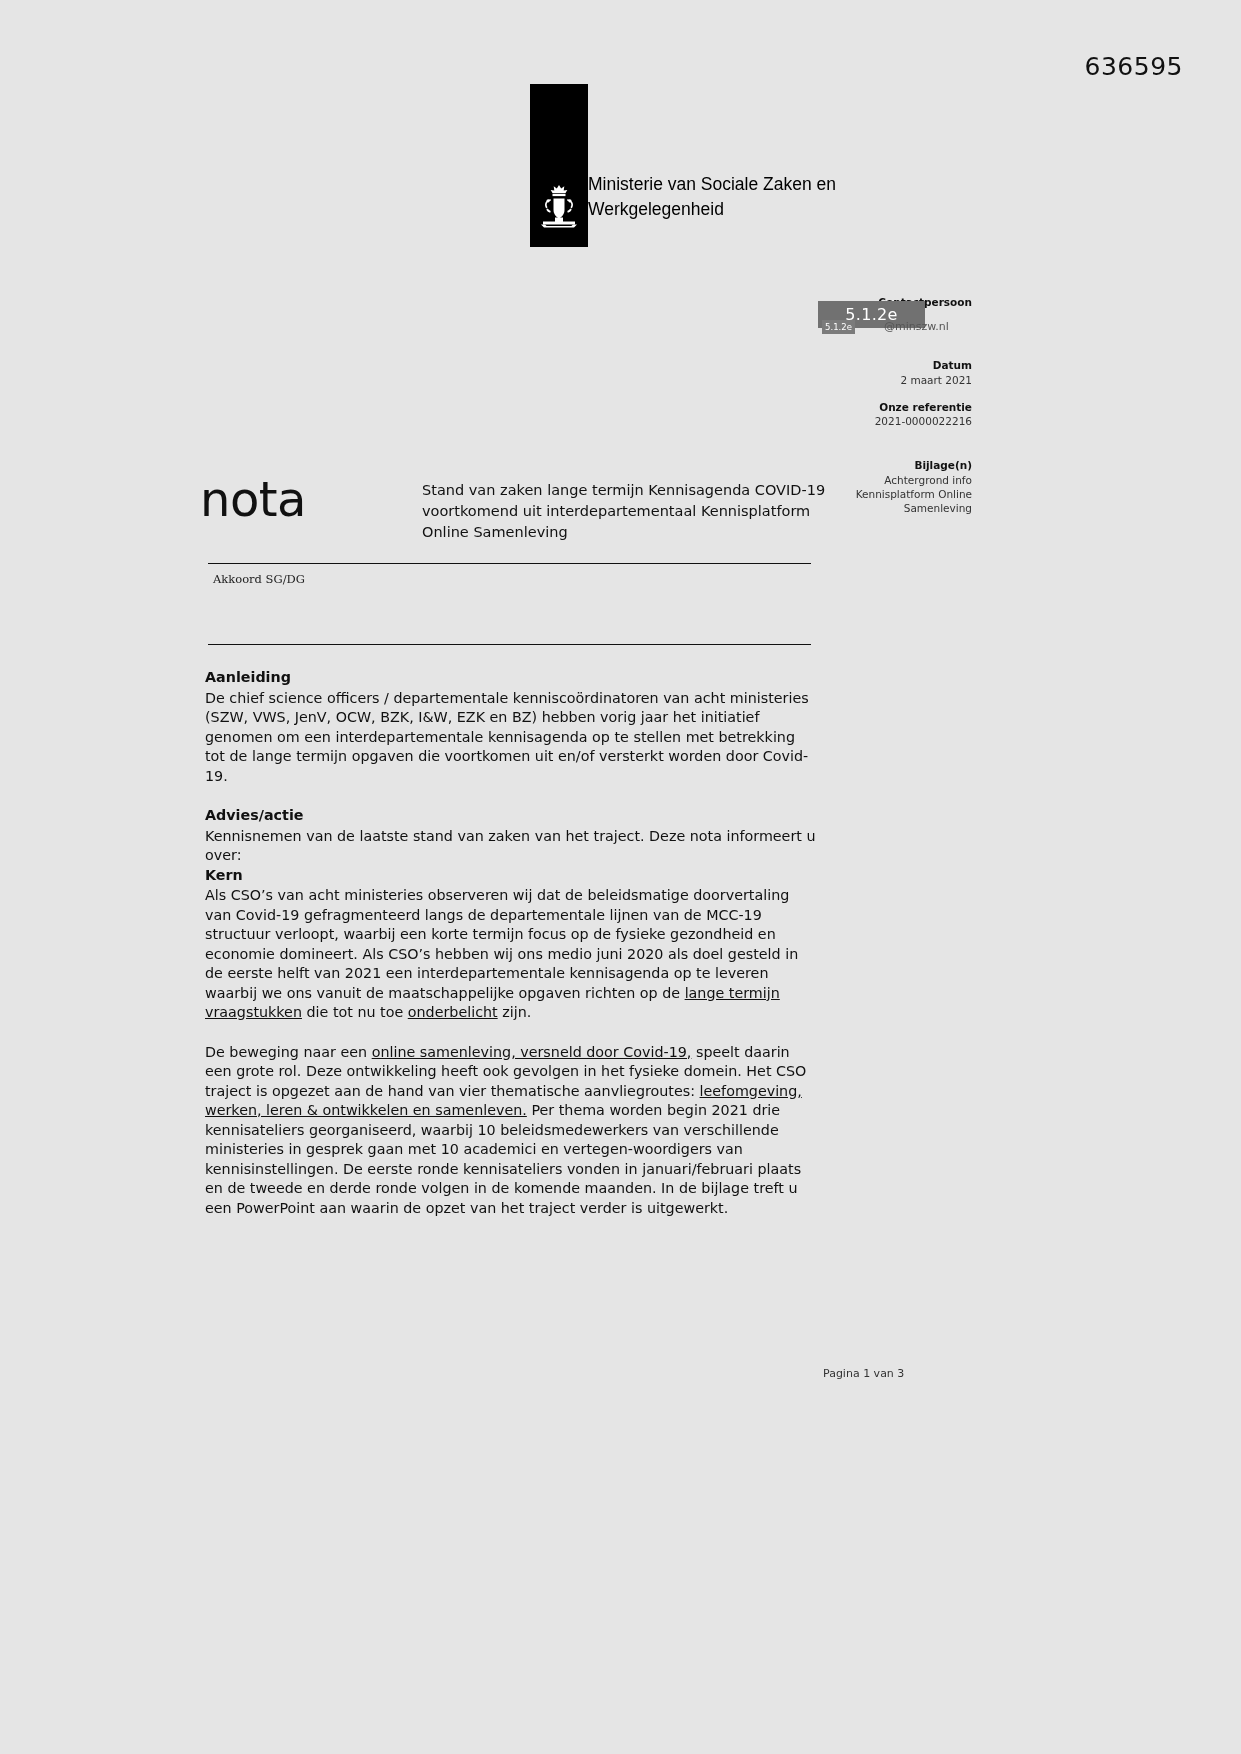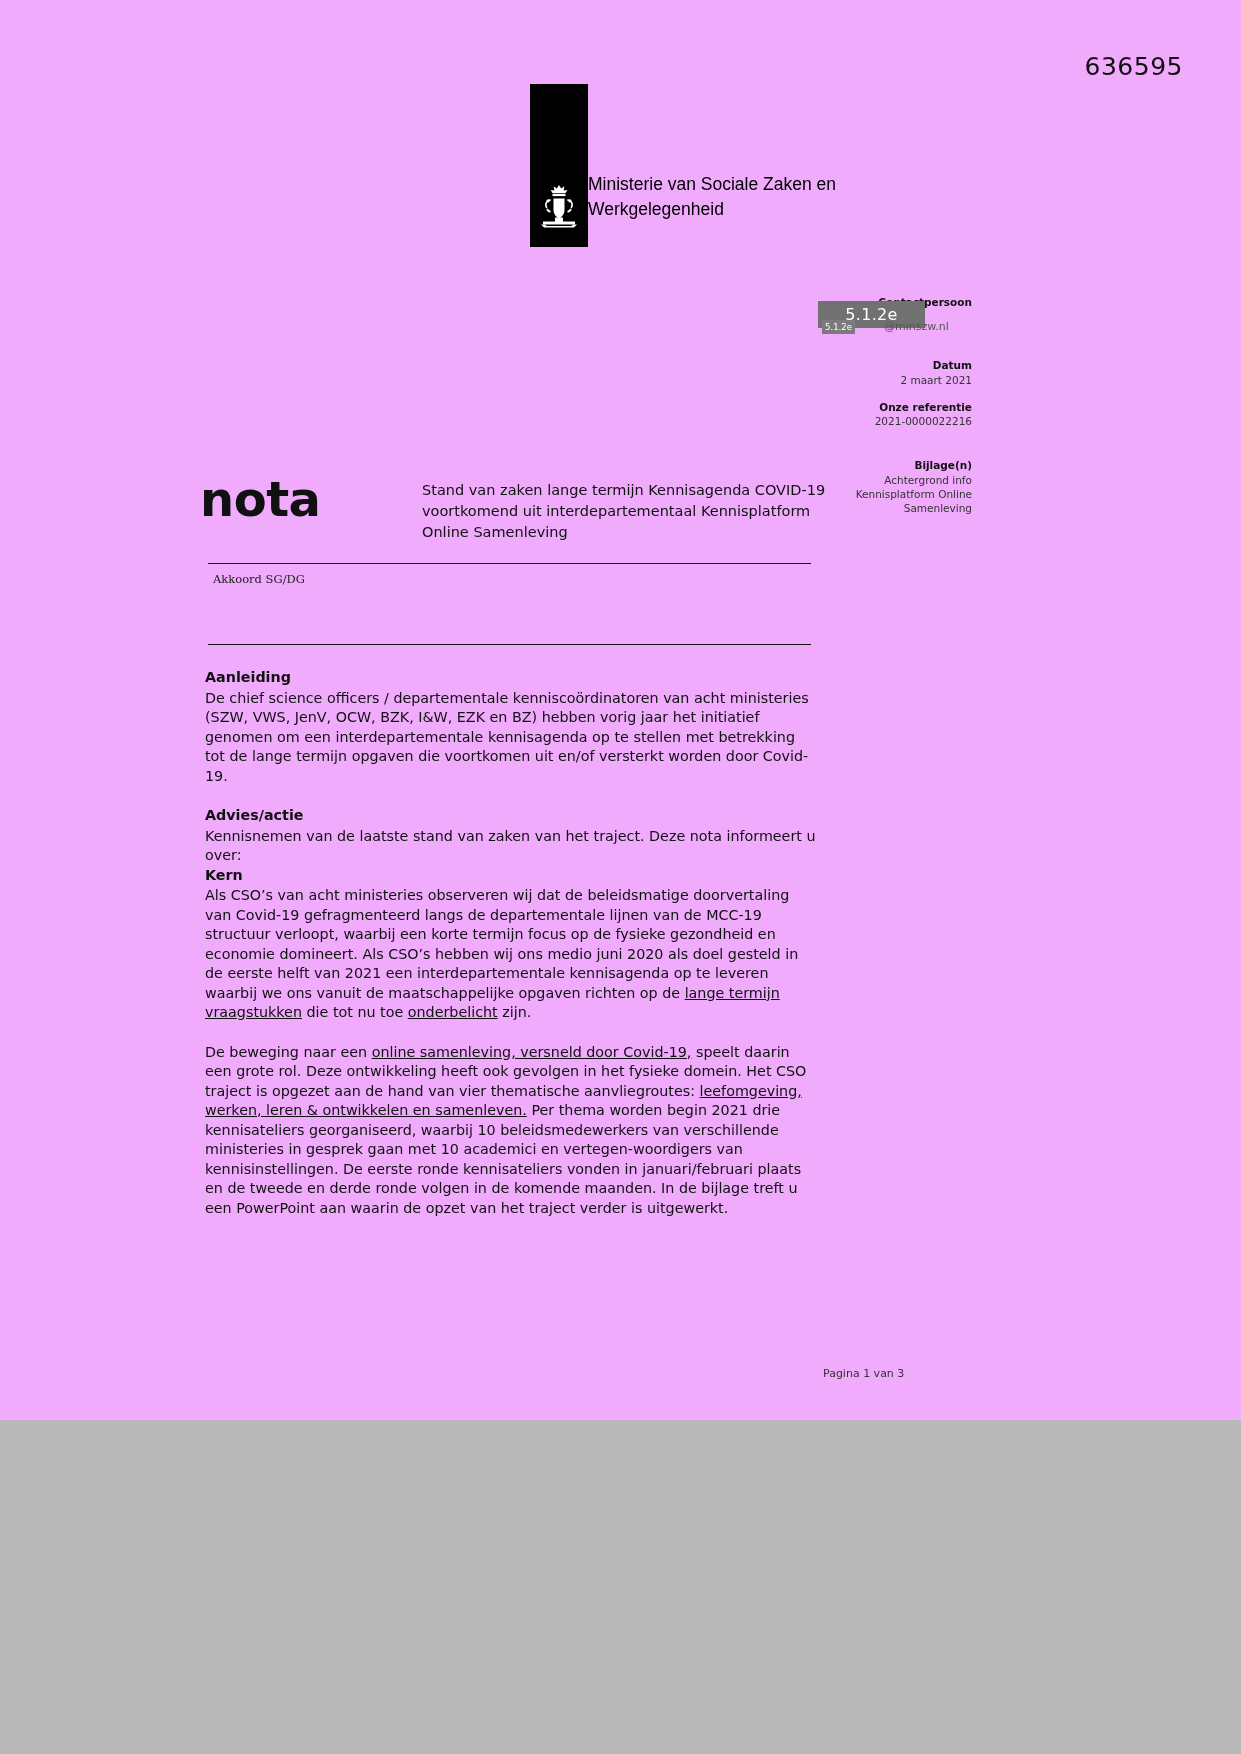--- a/index.html
+++ b/index.html
@@ -3,22 +3,22 @@
 <meta charset="utf-8">
 <style>
   html, body {
     margin: 0;
     padding: 0;
     background: #b9b9b9;
   }
   .page {
     position: relative;
     width: 1241px;
-    height: 1420px;
-    background: #f0abfc;
+    height: 1754px;
+    background: #e5e5e5;
     margin: 0 auto;
     overflow: hidden;
     font-family: "DejaVu Sans", sans-serif;
     color: #111111;
   }
 
   
   .doc-number {
     position: absolute;
     top: 52px;
@@ -119,21 +119,21 @@
     color: #555;
     margin-left: 28px;
   }
 
   
   .nota-word {
     position: absolute;
     left: 200px;
     top: 471px;
     font-size: 48px;
-    font-weight: 700;
+    font-weight: 400;
     letter-spacing: -0.5px;
     color: #111;
     font-family: "DejaVu Sans", sans-serif;
   }
   .nota-subject {
     position: absolute;
     left: 393px;
     top: 480px;
     width: 420px;
     font-size: 14.5px;

